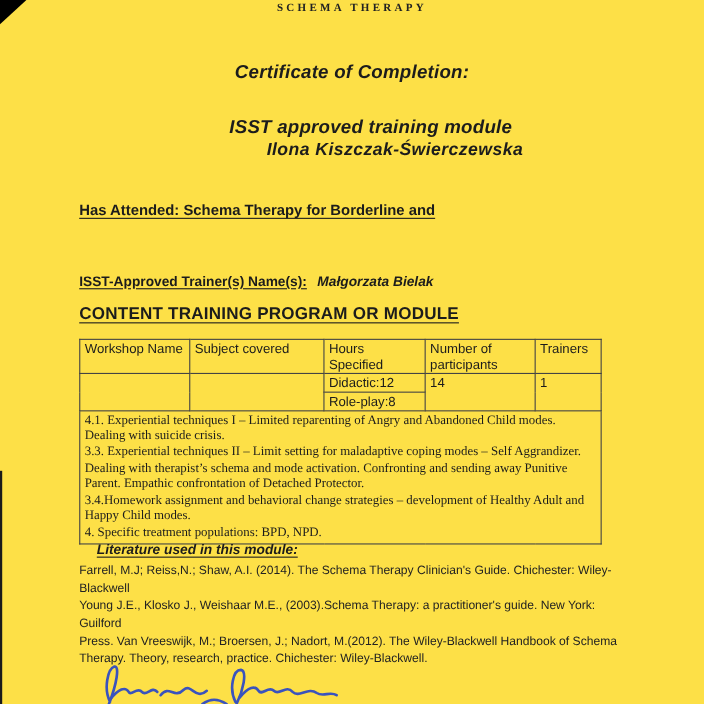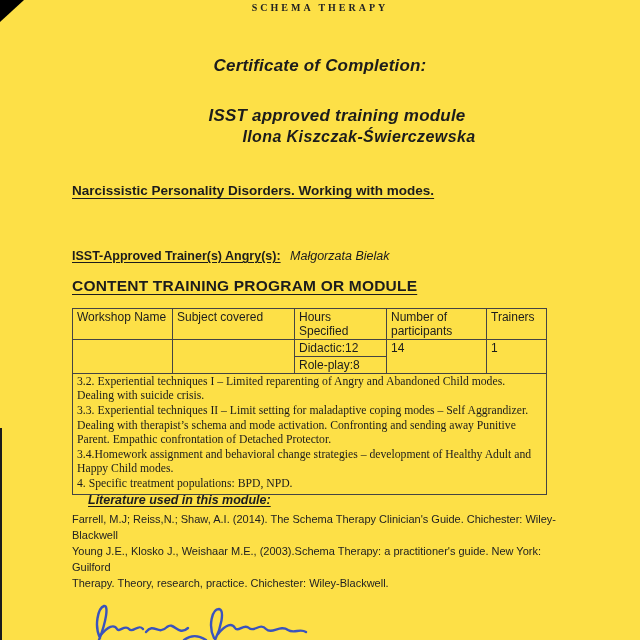--- a/index.html
+++ b/index.html
@@ -34,21 +34,21 @@
   }
   .attended{
     position:absolute;top:179px;left:72px;width:480px;
     font-weight:bold;font-size:13.5px;line-height:23px;
   }
   .attended div{text-decoration:underline;text-underline-offset:3px;}
   .trainer-row{
     position:absolute;top:249px;left:72px;font-size:12.5px;
   }
   .trainer-label{font-weight:bold;text-decoration:underline;text-underline-offset:2px;}
-  .trainer-name{font-weight:normal;font-style:italic;margin-left:6px;}
+  .trainer-name{font-weight:bold;font-style:italic;margin-left:6px;}
   .section-heading{
     position:absolute;top:277px;left:72px;
     font-weight:bold;font-size:15.5px;text-decoration:underline;
     text-underline-offset:3px;letter-spacing:.2px;
   }
   table.training{
     position:absolute;top:308px;left:72px;width:474px;
     border-collapse:collapse;table-layout:fixed;
     font-size:12px;color:#1c1c1c;
   }
@@ -86,25 +86,25 @@
   <div class="edge-line"></div>
 
   <div class="logo-caption">SCHEMA THERAPY</div>
 
   <div class="title-line title-1">Certificate of Completion:</div>
   <div class="title-line title-2">ISST approved training module</div>
 
   <div class="recipient">Ilona Kiszczak-Świerczewska</div>
 
   <div class="attended">
-    <div>Narcissistic Personality Disorders. Working with modes.</div>
+    <div>Has Attended: Schema Therapy for Borderline and</div>
   </div>
 
   <div class="trainer-row">
-    <span class="trainer-label">ISST-Approved Trainer(s) Angry(s):</span>
+    <span class="trainer-label">ISST-Approved Trainer(s) Name(s):</span>
     <span class="trainer-name">Małgorzata Bielak</span>
   </div>
 
   <div class="section-heading">CONTENT TRAINING PROGRAM OR MODULE</div>
 
   <table class="training">
     <colgroup>
       <col class="col-workshop">
         <col class="col-subject">
         <col class="col-hours">
@@ -124,35 +124,36 @@
       <td rowspan="2"></td>
       <td>Didactic:12</td>
       <td rowspan="2" class="center">14</td>
       <td rowspan="2" class="center">1</td>
     </tr>
     <tr>
       <td>Role-play:8</td>
     </tr>
     <tr>
       <td colspan="5" class="notes-cell">
-        <p>3.2. Experiential techniques I –  Limited reparenting of Angry and Abandoned Child modes. Dealing with suicide crisis.</p>
+        <p>4.1. Experiential techniques I –  Limited reparenting of Angry and Abandoned Child modes. Dealing with suicide crisis.</p>
         <p>3.3. Experiential techniques II – Limit setting for maladaptive coping modes – Self Aggrandizer. Dealing with therapist’s schema and mode activation. Confronting and sending away Punitive Parent. Empathic confrontation of Detached Protector.</p>
         <p>3.4.Homework assignment and behavioral change strategies – development of Healthy Adult and Happy Child modes.</p>
         <p>4. Specific treatment populations: BPD, NPD.</p>
       </td>
     </tr>
   </tbody>
     </table>
 
   <div class="lit-heading">Literature used in this module:</div>
 
   <div class="lit-lines">
     <div>Farrell, M.J; Reiss,N.; Shaw, A.I. (2014). The Schema Therapy Clinician's Guide. Chichester: Wiley-</div>
     <div>Blackwell</div>
     <div>Young J.E., Klosko J., Weishaar M.E., (2003).Schema Therapy: a practitioner's guide. New York: Guilford</div>
+    <div>Press. Van Vreeswijk, M.; Broersen, J.; Nadort, M.(2012). The Wiley-Blackwell Handbook of Schema</div>
     <div>Therapy. Theory, research, practice. Chichester: Wiley-Blackwell.</div>
   </div>
 
   <svg class="signature" width="230" height="44" viewBox="0 0 230 44" fill="none">
     <g stroke="#3a53bd" stroke-width="2.4" stroke-linecap="round" fill="none">
       <path d="M12 42 C6 30 10 12 16 10 C21 9 18 26 11 44"></path>
       <path d="M12 40 C20 30 26 28 29 33 C31 37 37 28 41 33 C45 38 50 27 55 33"></path>
       <path d="M58 36 C66 26 70 40 79 31 C86 25 90 41 100 32"></path>
       <path d="M126 42 C120 30 124 13 131 13 C137 14 133 32 127 44"></path>
       <path d="M130 38 C138 28 144 27 147 32 C150 37 156 27 161 32 C166 37 172 26 178 33 C184 39 192 28 200 34 C206 38 212 32 218 36"></path>

